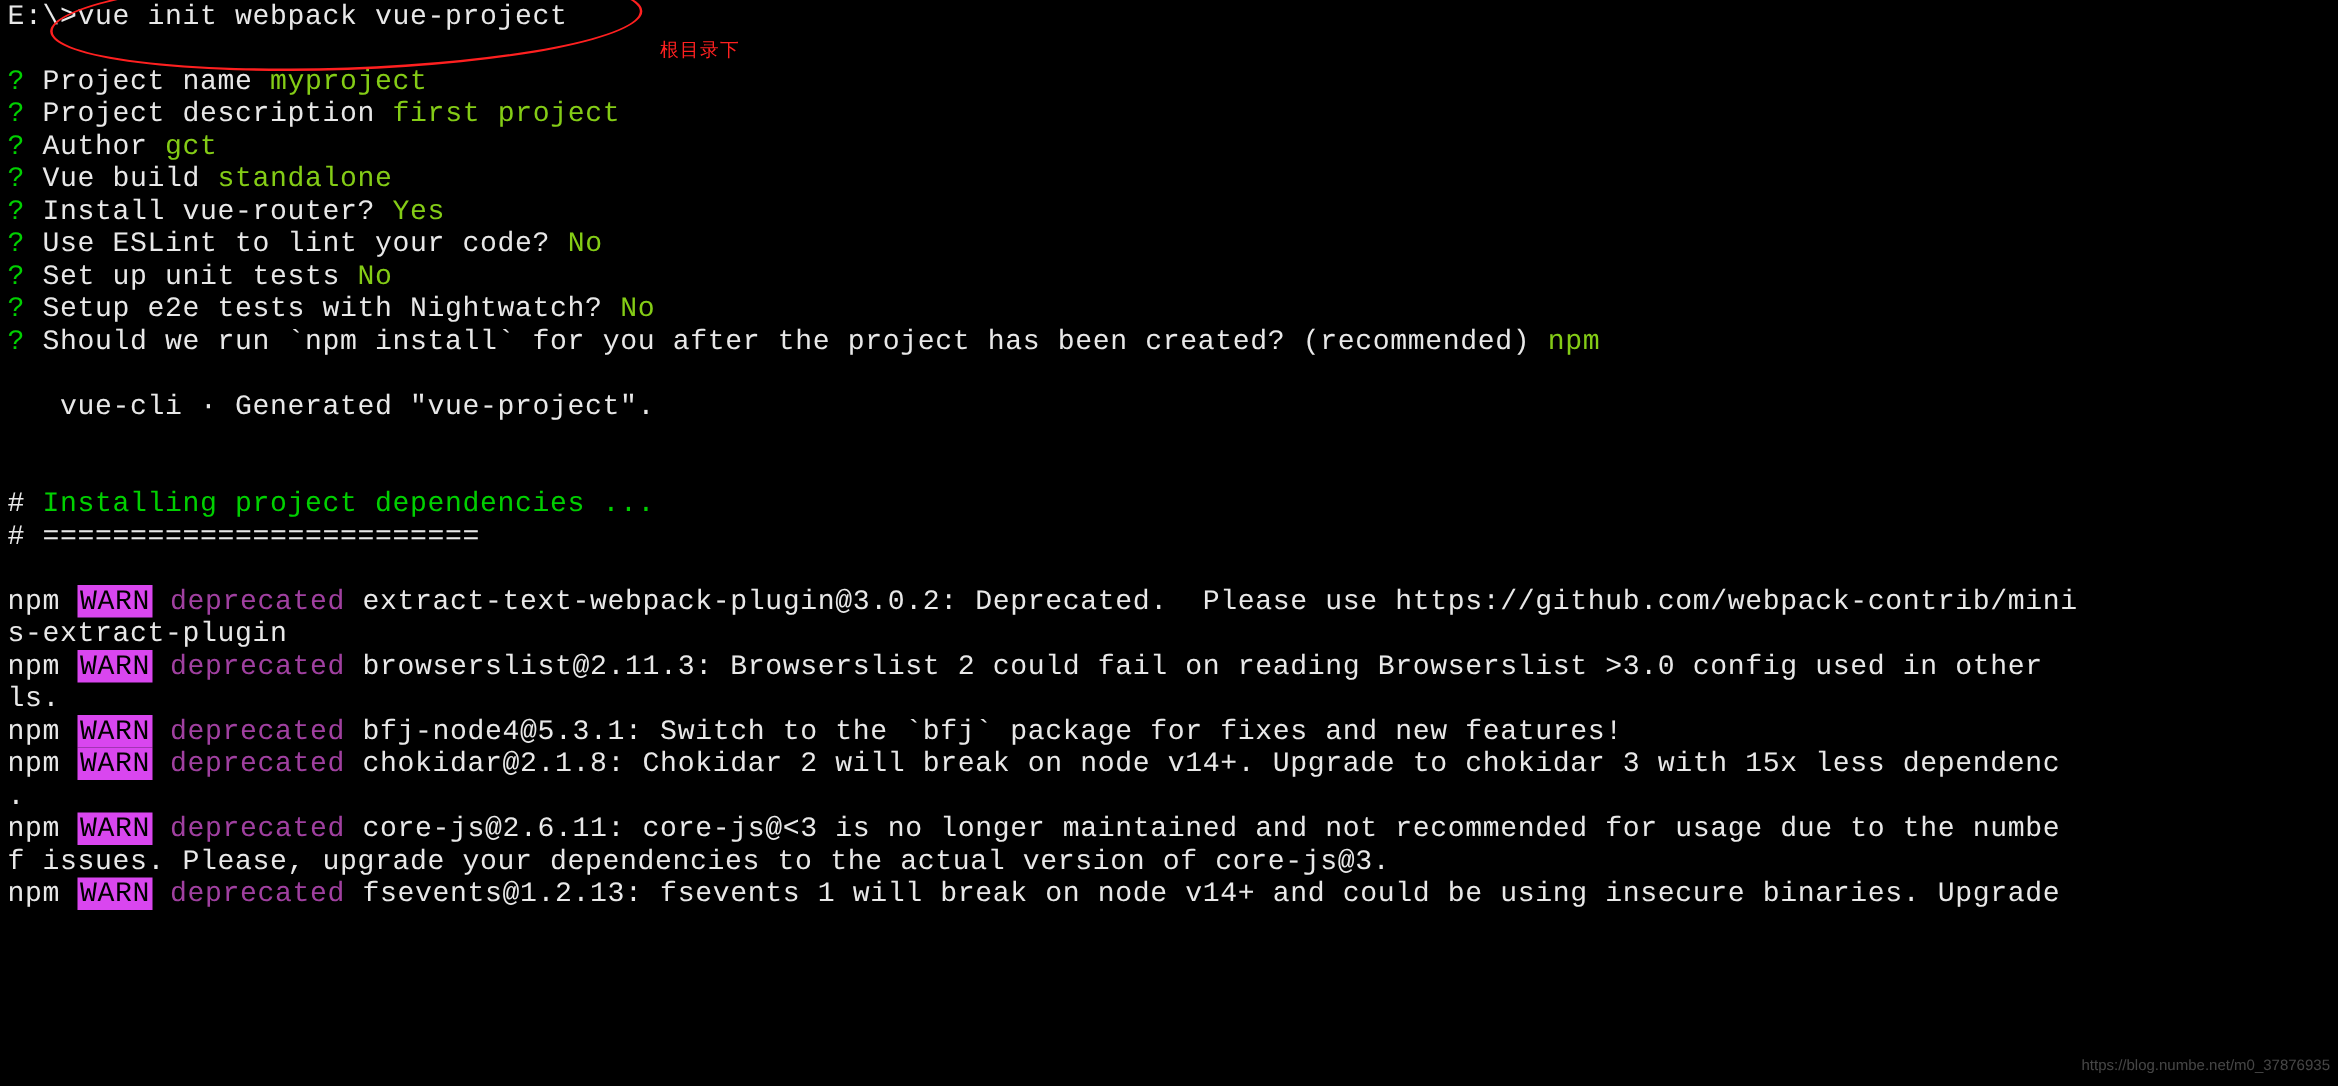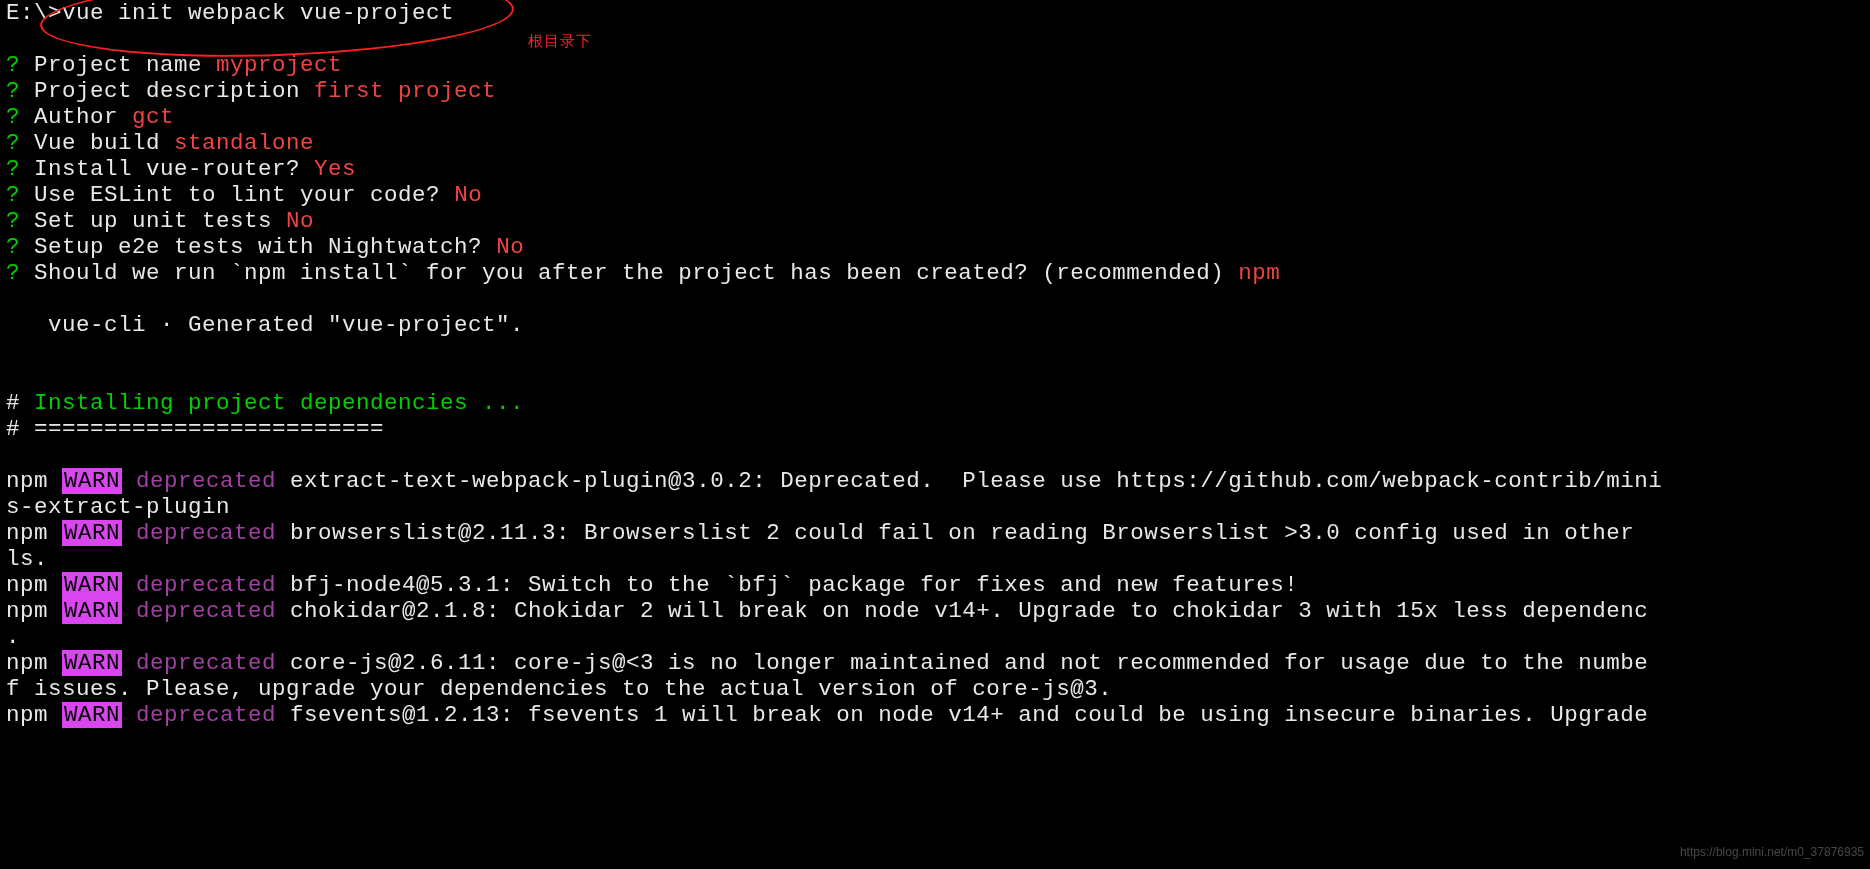--- a/index.html
+++ b/index.html
@@ -9,21 +9,21 @@
     overflow:hidden;
     font-family:"Consolas","Courier New",monospace;
     font-size:22.5px;
     line-height:26px;
     color:#e8e8e8;
     letter-spacing:0.5px;
   }
   #term{position:relative;padding:0 6px;white-space:pre;}
   .line{display:block;}
   .green   {color:#00d000;}
-  .cyan    {color:#ef4444;}
+  .cyan    {color:#84cc16;}
   .purple  {color:#a040a0;}
   .white   {color:#e8e8e8;}
   .warn    {background:#d946ef;color:#000;padding:0 2px;}
   .hash    {color:#e8e8e8;}
   .annot   {
     position:absolute;
     color:#ff2020;
     font-family:"Microsoft YaHei",sans-serif;
     font-size:15px;
     letter-spacing:1px;
@@ -47,13 +47,13 @@
     letter-spacing:0;
   }
 </style>
 </head>
 <body>
 
 <div id="term"><div class="line"><span class="white">E:\&gt;</span><span class="white">vue init webpack vue-project</span></div><div class="line">&nbsp;</div><div class="line"><span class="green">?</span> <span class="white">Project name</span> <span class="cyan">myproject</span></div><div class="line"><span class="green">?</span> <span class="white">Project description</span> <span class="cyan">first project</span></div><div class="line"><span class="green">?</span> <span class="white">Author</span> <span class="cyan">gct</span></div><div class="line"><span class="green">?</span> <span class="white">Vue build</span> <span class="cyan">standalone</span></div><div class="line"><span class="green">?</span> <span class="white">Install vue-router?</span> <span class="cyan">Yes</span></div><div class="line"><span class="green">?</span> <span class="white">Use ESLint to lint your code?</span> <span class="cyan">No</span></div><div class="line"><span class="green">?</span> <span class="white">Set up unit tests</span> <span class="cyan">No</span></div><div class="line"><span class="green">?</span> <span class="white">Setup e2e tests with Nightwatch?</span> <span class="cyan">No</span></div><div class="line"><span class="green">?</span> <span class="white">Should we run `npm install` for you after the project has been created? (recommended)</span> <span class="cyan">npm</span></div><div class="line">&nbsp;</div><div class="line"><span class="white">   vue-cli · Generated "vue-project".</span></div><div class="line">&nbsp;</div><div class="line">&nbsp;</div><div class="line"><span class="hash"># </span><span class="green">Installing project dependencies ...</span></div><div class="line"><span class="white"># =========================</span></div><div class="line">&nbsp;</div><div class="line"><span class="white">npm </span><span class="warn">WARN</span><span class="purple"> deprecated </span><span class="white">extract-text-webpack-plugin@3.0.2: Deprecated.  Please use https://github.com/webpack-contrib/mini</span></div><div class="line"><span class="white">s-extract-plugin</span></div><div class="line"><span class="white">npm </span><span class="warn">WARN</span><span class="purple"> deprecated </span><span class="white">browserslist@2.11.3: Browserslist 2 could fail on reading Browserslist &gt;3.0 config used in other </span></div><div class="line"><span class="white">ls.</span></div><div class="line"><span class="white">npm </span><span class="warn">WARN</span><span class="purple"> deprecated </span><span class="white">bfj-node4@5.3.1: Switch to the `bfj` package for fixes and new features!</span></div><div class="line"><span class="white">npm </span><span class="warn">WARN</span><span class="purple"> deprecated </span><span class="white">chokidar@2.1.8: Chokidar 2 will break on node v14+. Upgrade to chokidar 3 with 15x less dependenc</span></div><div class="line"><span class="white">.</span></div><div class="line"><span class="white">npm </span><span class="warn">WARN</span><span class="purple"> deprecated </span><span class="white">core-js@2.6.11: core-js@&lt;3 is no longer maintained and not recommended for usage due to the numbe</span></div><div class="line"><span class="white">f issues. Please, upgrade your dependencies to the actual version of core-js@3.</span></div><div class="line"><span class="white">npm </span><span class="warn">WARN</span><span class="purple"> deprecated </span><span class="white">fsevents@1.2.13: fsevents 1 will break on node v14+ and could be using insecure binaries. Upgrade</span></div></div>
 
 <div class="ellipse" id="ell" style="left: 40px; top: -22px; width: 470px; height: 74px;"></div>
 <div class="annot" id="ann" style="left: 528px; top: 28px;">根目录下</div>
-<div class="watermark">https://blog.mini.net/m0_37876935</div>
+<div class="watermark">https://blog.numbe.net/m0_37876935</div>
 
 </body></html>

